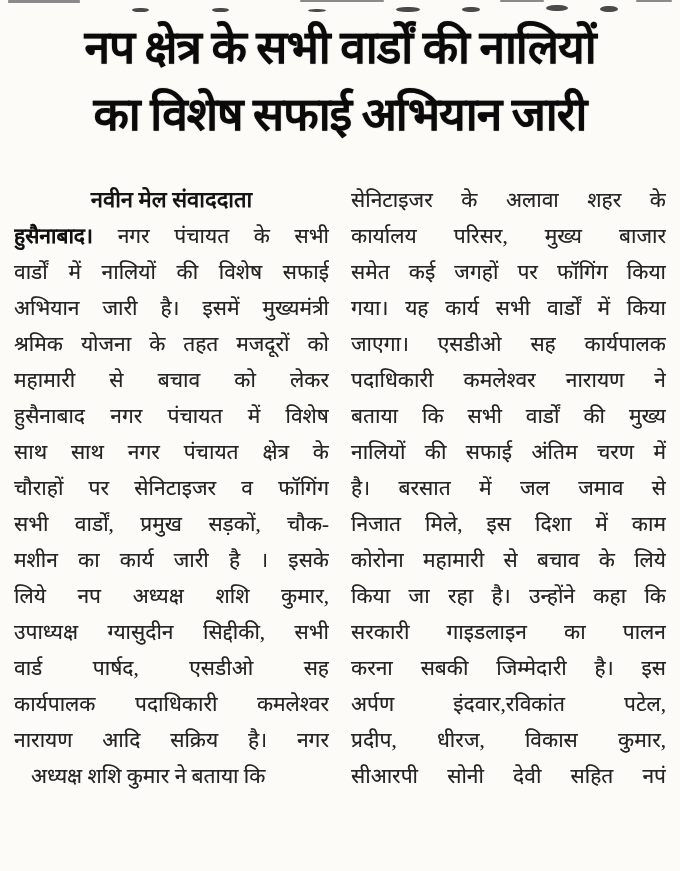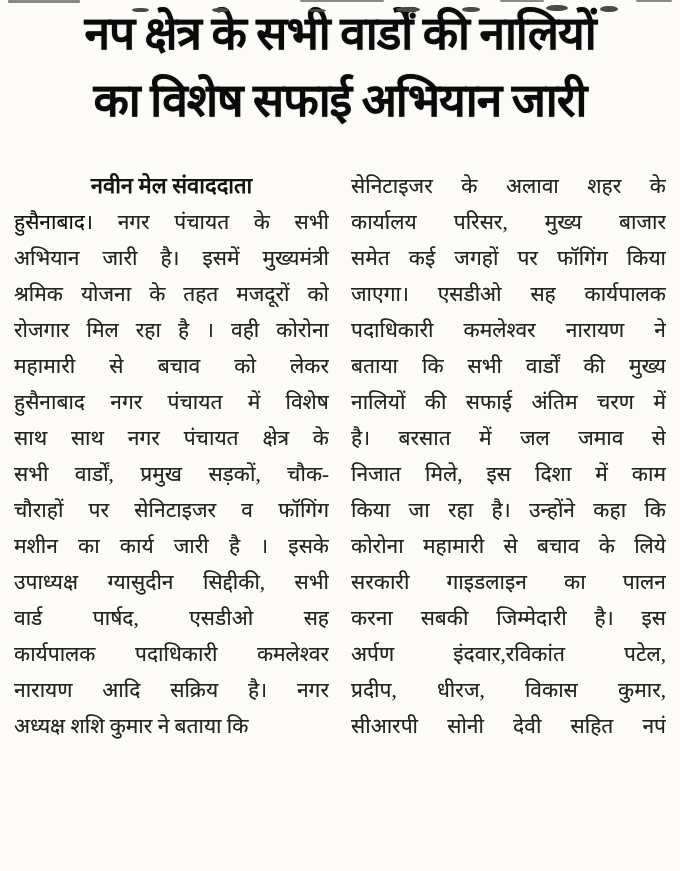--- a/index.html
+++ b/index.html
@@ -5,41 +5,41 @@
   * { margin:0; padding:0; box-sizing:border-box; }
   body { width:680px; font-family:"Liberation Serif","DejaVu Serif",serif; }
   .page {
     position:relative; width:680px; height:871px;
     background:#fcfbf8; color:#222; overflow:hidden;
   }
   .fragments { position:absolute; top:0; left:0; width:680px; height:14px; }
   .frag { position:absolute; background:#4a4a4a; border-radius:50%/60%; }
   .frag.bar { border-radius:1px; background:#8a8a8a; }
   .headline {
-    text-align:center;
+    padding-top:14px; text-align:center;
     font-weight:bold; color:#0a0a0a;
     font-size:46px; line-height:67px; letter-spacing:-1px;
     text-shadow:0 0 1px rgba(0,0,0,.55);
   }
   .body-area {
     display:flex; gap:22px; padding:0 14px;
     margin-top:34px;
   }
   .column { flex:1; min-width:0; font-size:21px; line-height:36px; color:#242424; }
   .byline {
     height:36px; overflow:hidden; text-align:center;
     font-weight:bold; color:#141414; font-size:22px;
   }
   .bodyline {
     height:36px; overflow:hidden;
     text-align:justify; text-align-last:justify;
     text-shadow:0 0 .5px rgba(20,20,20,.4);
   }
-  .bodyline.lastline { text-align-last:left; }
-  .dateline { font-weight:normal; color:#101010; }
+  .bodyline.lastline { text-align-last:left;margin-left:17px; }
+  .dateline { font-weight:bold; color:#101010; }
 </style>
 </head>
 <body>
 
 <div class="page">
 
   <div class="fragments">
     <div class="frag bar" style="left:8px;top:0;width:72px;height:3px;"></div>
     <div class="frag bar" style="left:300px;top:0;width:84px;height:2px;"></div>
     <div class="frag bar" style="left:500px;top:0;width:44px;height:2px;"></div>
@@ -57,50 +57,52 @@
     <div>नप क्षेत्र के सभी वार्डों की नालियों</div>
     <div>का विशेष सफाई अभियान जारी</div>
   </div>
 
   <div class="body-area">
 
     <div class="column">
       <div class="byline">नवीन मेल संवाददाता</div>
       <div class="bodyline"><span class="dateline">हुसैनाबाद।</span> <span>नगर पंचायत के सभी</span></div>
       <div>
+          <div class="bodyline">वार्डों में नालियों की विशेष सफाई</div>
           <div class="bodyline">अभियान जारी है। इसमें मुख्यमंत्री</div>
           <div class="bodyline">श्रमिक योजना के तहत मजदूरों को</div>
-          <div class="bodyline">रोजगार मिल रहा है । वही कोरोना</div>
           <div class="bodyline">महामारी से बचाव को लेकर</div>
           <div class="bodyline">हुसैनाबाद नगर पंचायत में विशेष</div>
           <div class="bodyline">साथ साथ नगर पंचायत क्षेत्र के</div>
+          <div class="bodyline">चौराहों पर सेनिटाइजर व फॉगिंग</div>
           <div class="bodyline">सभी वार्डों, प्रमुख सड़कों, चौक-</div>
-          <div class="bodyline">चौराहों पर सेनिटाइजर व फॉगिंग</div>
           <div class="bodyline">मशीन का कार्य जारी है । इसके</div>
+          <div class="bodyline">लिये नप अध्यक्ष शशि कुमार,</div>
           <div class="bodyline">उपाध्यक्ष ग्यासुदीन सिद्दीकी, सभी</div>
           <div class="bodyline">वार्ड पार्षद, एसडीओ सह</div>
           <div class="bodyline">कार्यपालक पदाधिकारी कमलेश्वर</div>
           <div class="bodyline">नारायण आदि सक्रिय है। नगर</div>
           <div class="bodyline lastline">अध्यक्ष शशि कुमार ने बताया कि</div>
         </div>
     </div>
 
     <div class="column">
       <div>
           <div class="bodyline">सेनिटाइजर के अलावा शहर के</div>
           <div class="bodyline">कार्यालय परिसर, मुख्य बाजार</div>
           <div class="bodyline">समेत कई जगहों पर फॉगिंग किया</div>
+          <div class="bodyline">गया। यह कार्य सभी वार्डों में किया</div>
           <div class="bodyline">जाएगा। एसडीओ सह कार्यपालक</div>
           <div class="bodyline">पदाधिकारी कमलेश्वर नारायण ने</div>
           <div class="bodyline">बताया कि सभी वार्डों की मुख्य</div>
           <div class="bodyline">नालियों की सफाई अंतिम चरण में</div>
           <div class="bodyline">है। बरसात में जल जमाव से</div>
           <div class="bodyline">निजात मिले, इस दिशा में काम</div>
+          <div class="bodyline">कोरोना महामारी से बचाव के लिये</div>
           <div class="bodyline">किया जा रहा है। उन्होंने कहा कि</div>
-          <div class="bodyline">कोरोना महामारी से बचाव के लिये</div>
           <div class="bodyline">सरकारी गाइडलाइन का पालन</div>
           <div class="bodyline">करना सबकी जिम्मेदारी है। इस</div>
           <div class="bodyline">अर्पण इंदवार,रविकांत पटेल,</div>
           <div class="bodyline">प्रदीप, धीरज, विकास कुमार,</div>
           <div class="bodyline">सीआरपी सोनी देवी सहित नपं</div>
         </div>
     </div>
 
   </div>
 </div>

